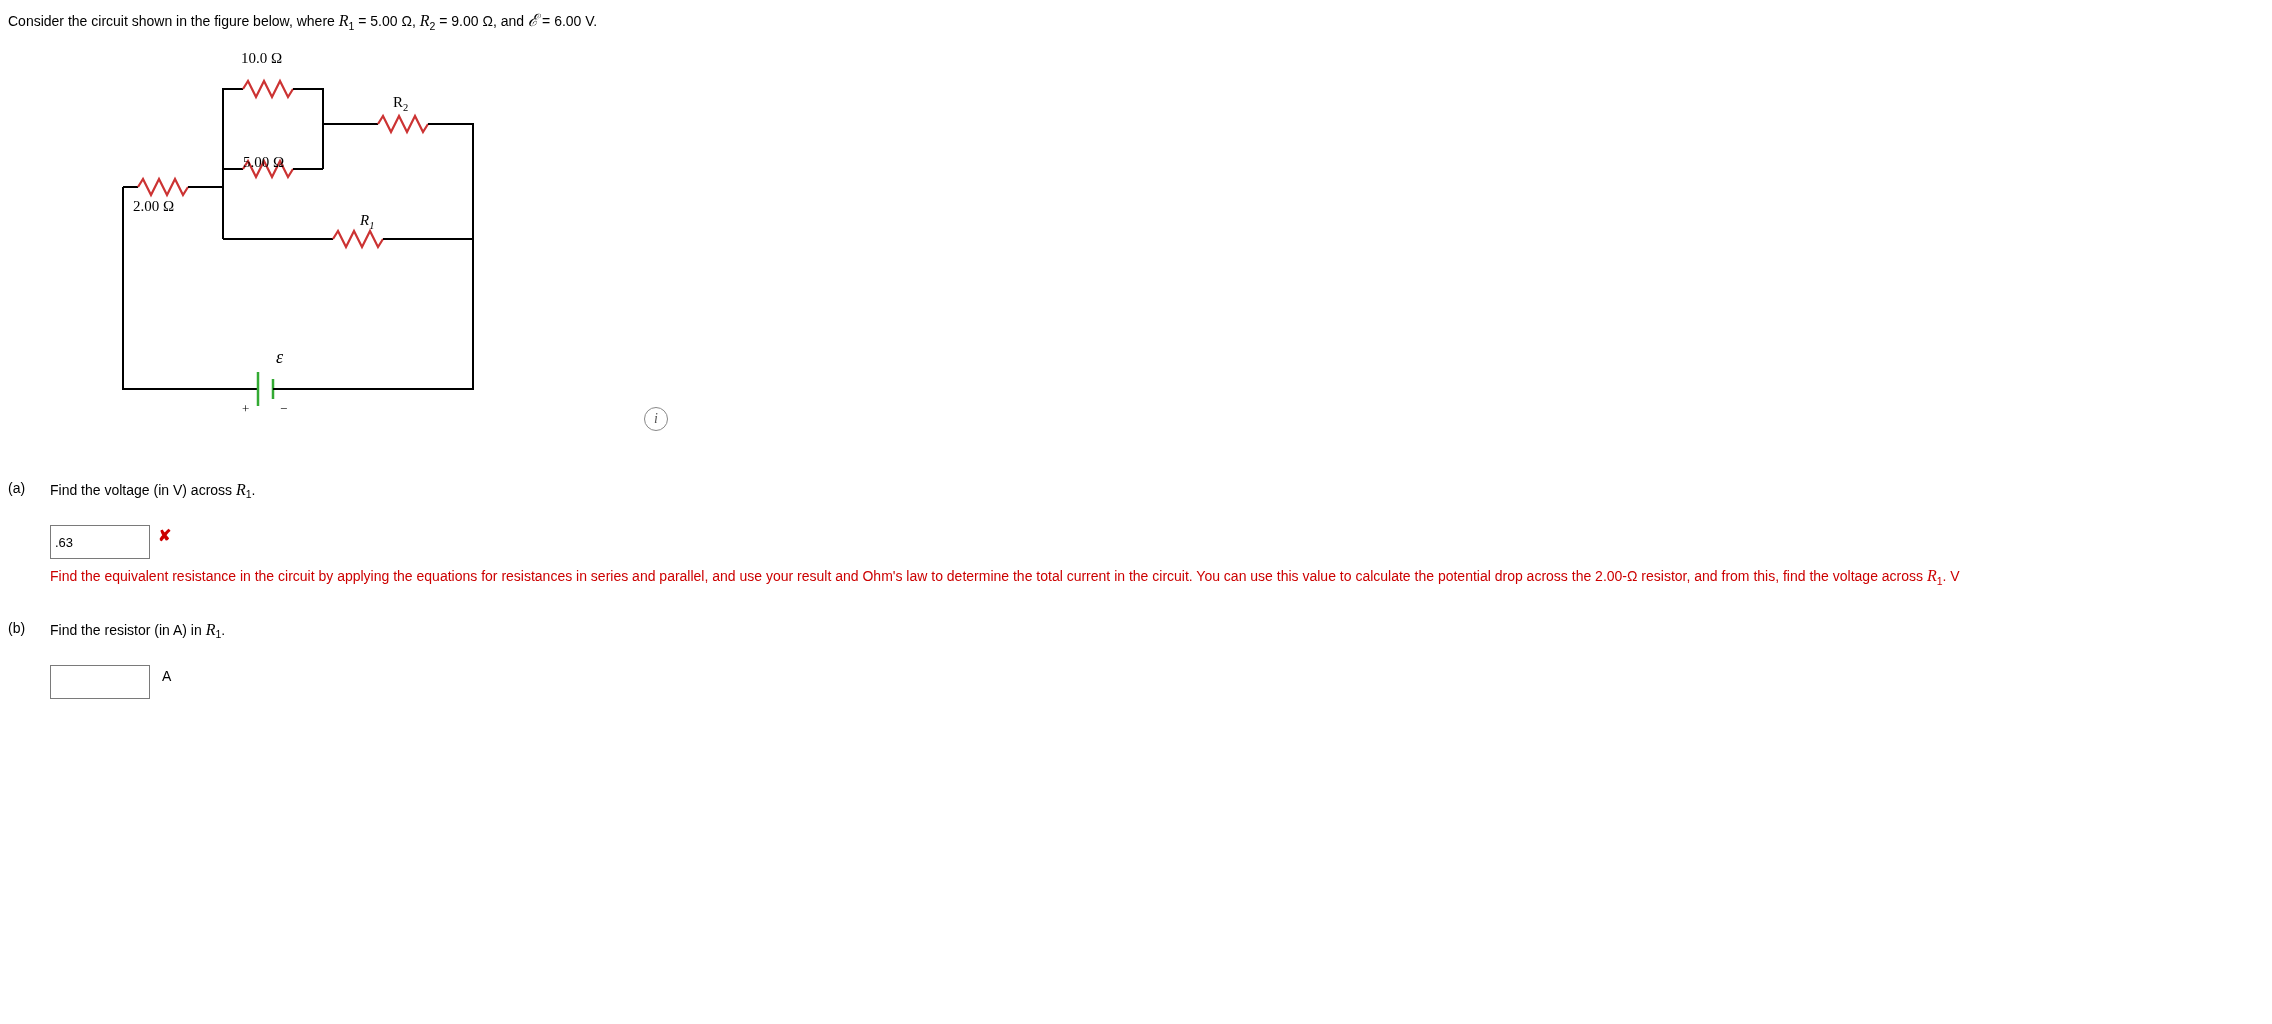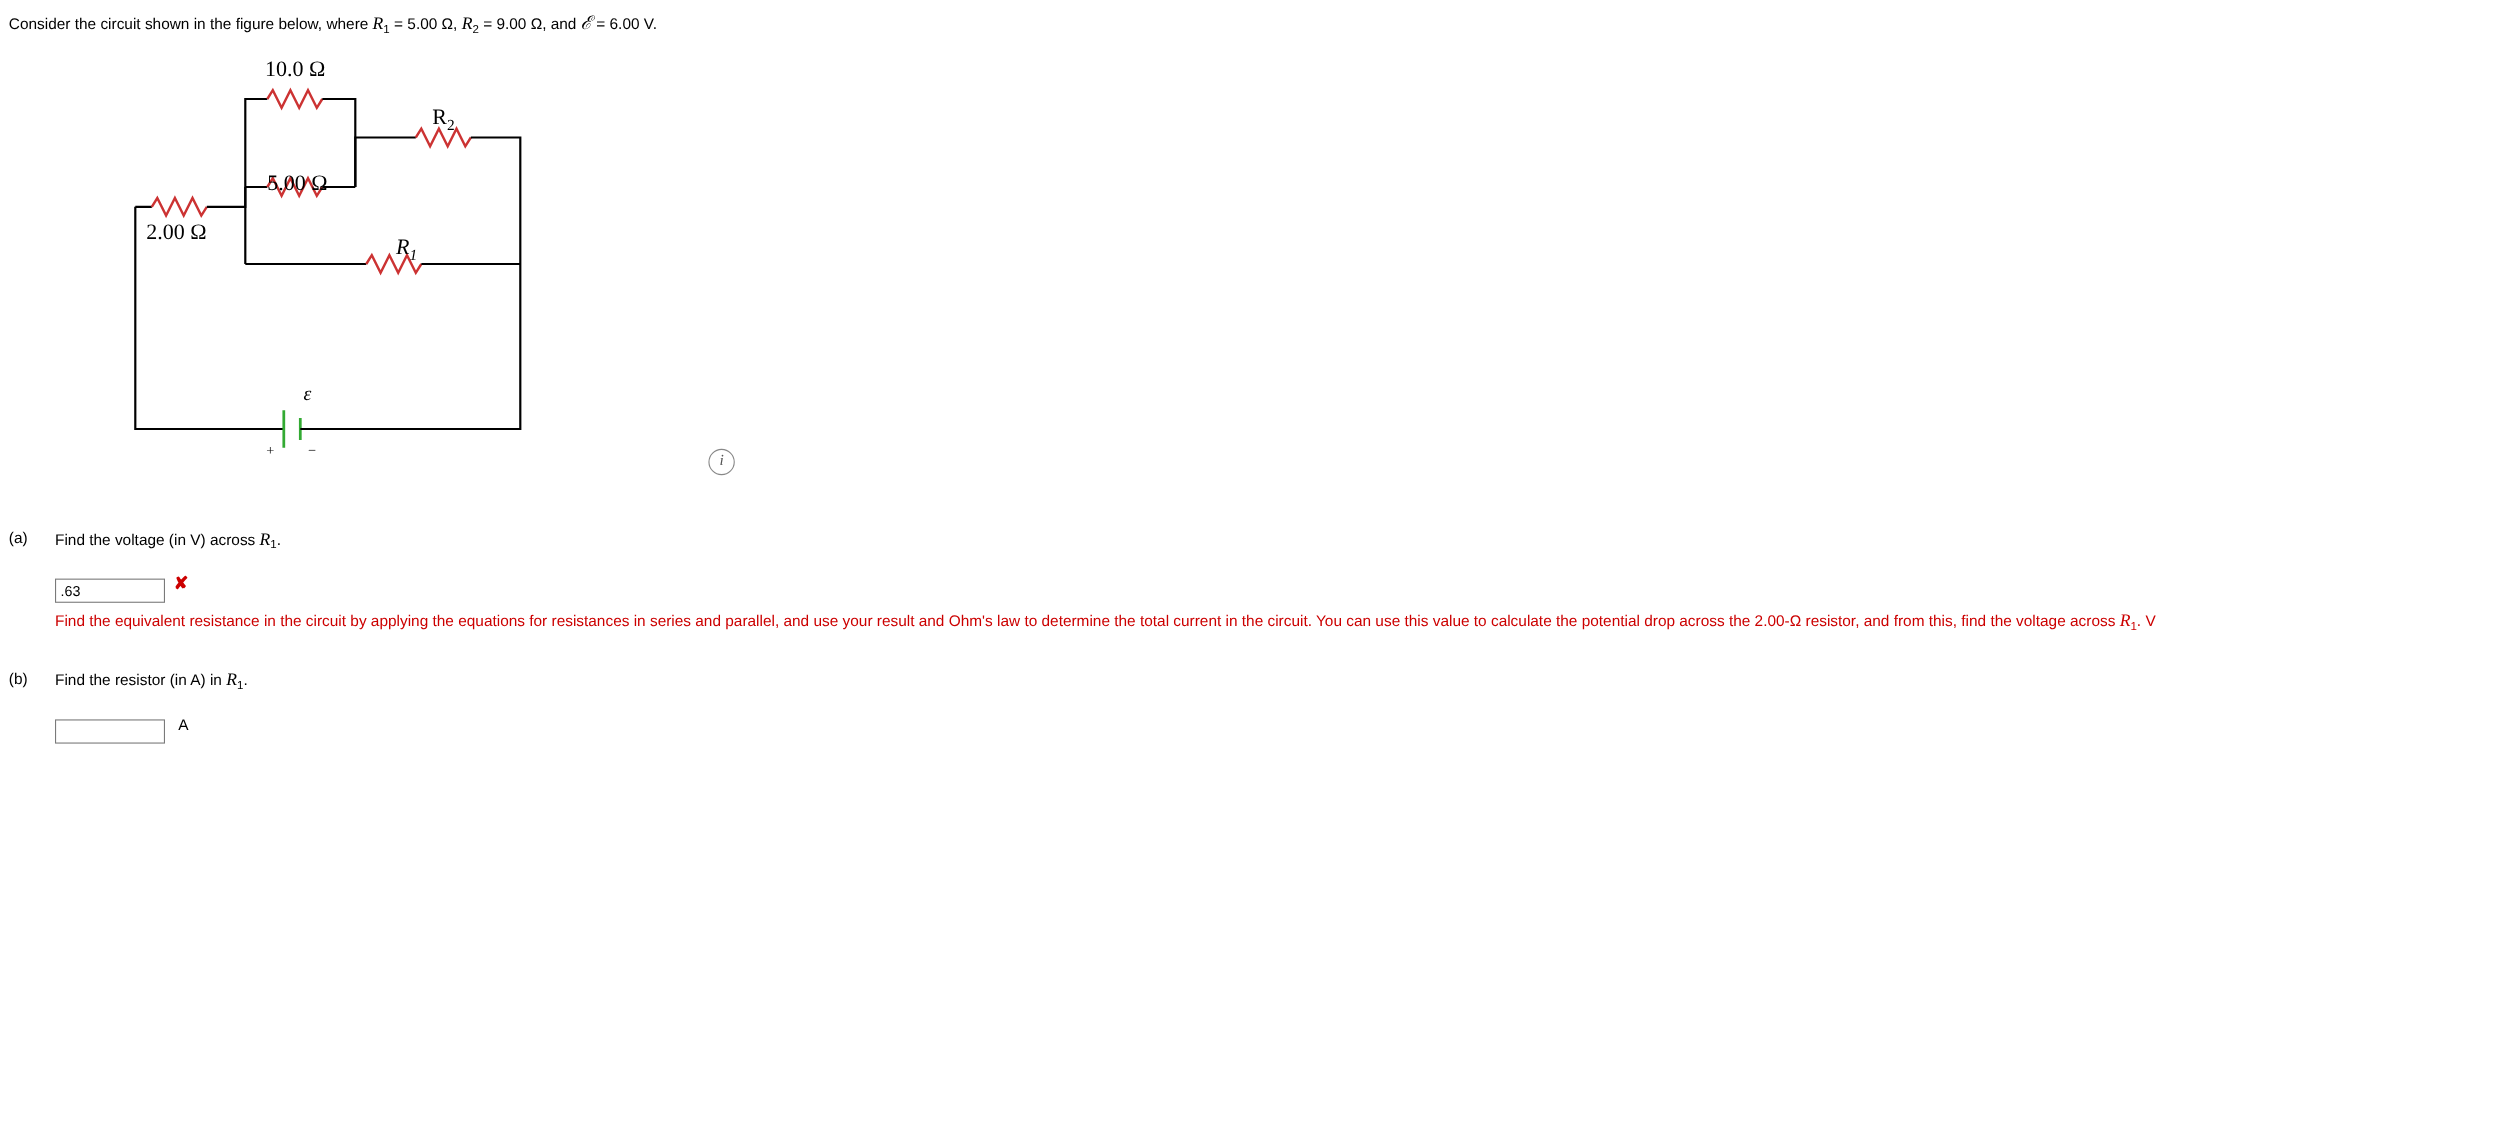--- a/index.html
+++ b/index.html
@@ -20,21 +20,21 @@
     display:inline-block;
     position: relative;
     margin-left: 100px;
     margin-top: 0px;
     width: 600px;
     height: 405px;
   }
   .circ-label {
     position: absolute;
     font-family: "Times New Roman", serif;
-    font-size: 20px;
+    font-size: 15px;
     white-space: nowrap;
   }
   .info-icon {
     position: absolute;
     left: 536px;
     top: 368px;
     width: 22px;
     height: 22px;
     border: 1px solid #888;
     border-radius: 50%;
@@ -61,21 +61,21 @@
     display:flex;
     align-items: center;
     gap:8px;
   }
   .answer-input {
     width: 100px;
     height: 22px;
     border: 1px solid #7a7a7a;
     font-family: Verdana, Geneva, sans-serif;
     font-size: 13px;
-    padding: 4px 4px;
+    padding: 16px 4px;
     box-sizing: border-box;
     margin-top: 12px;
   }
   .wrong-x {
     color: #c00;
     font-weight: bold;
     font-size: 16px;
   }
   .feedback {
     color: #c00;

